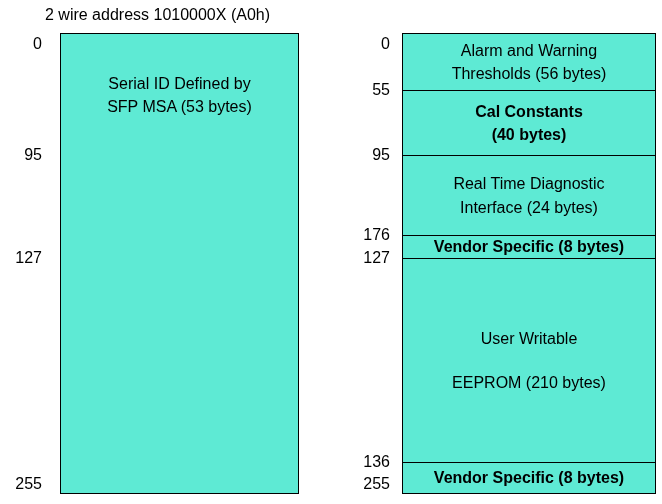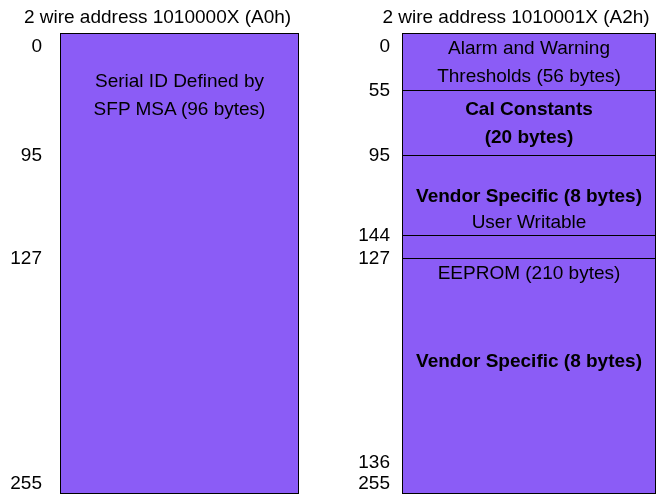--- a/index.html
+++ b/index.html
@@ -7,21 +7,21 @@
     padding: 0;
     background: #ffffff;
   }
   .canvas {
     position: relative;
     width: 662px;
     height: 504px;
     background: #ffffff;
     color: #000000;
     font-family: "Liberation Sans", sans-serif;
-    font-size: 19px;
+    font-size: 16px;
     overflow: hidden;
   }
   .map-title {
     position: absolute;
     top: 6px;
     text-align: center;
     white-space: nowrap;
   }
   .title-left  { left: 10px;  width: 295px; }
   .title-right { left: 372px; width: 288px; }
@@ -52,21 +52,21 @@
   #addrR .p4 { top: 225px; }
   #addrR .p5 { top: 429px; }
   #addrR .p6 { top: 459px; transform: translateY(-92%); }
 
   
   .box {
     position: absolute;
     top: 33px;
     height: 459px;
     border: 1px solid #000000;
-    background: #8b5cf6;
+    background: #5eead4;
     display: flex;
     flex-direction: column;
     box-sizing: content-box;
   }
   .box-left  { left: 60px;  width: 237px; }
   .box-right { left: 402px; width: 252px; }
 
   .seg {
     box-sizing: border-box;
     display: flex;
@@ -93,48 +93,49 @@
   .box-right .seg:nth-child(5) { height: 204px; }
   .box-right .seg:nth-child(6) { flex: 1; }
 </style>
 </head>
 <body>
 
 <div class="canvas">
 
   <div class="map-title title-left">2 wire address 1010000X (A0h)</div>
 
-  <div class="map-title title-right">2 wire address 1010001X (A2h)</div>
 
   <div class="addrs addrs-left" id="addrL">
     <span class="addr p0">0</span>
     <span class="addr p1">95</span>
     <span class="addr p2">127</span>
     <span class="addr p3">255</span>
   </div>
 
   <div class="box box-left">
     <div class="seg">Serial ID Defined by
-SFP MSA (96 bytes)</div>
+SFP MSA (53 bytes)</div>
   </div>
 
   <div class="addrs addrs-right" id="addrR">
     <span class="addr p0">0</span>
     <span class="addr p1">55</span>
     <span class="addr p2">95</span>
-    <span class="addr p3">144</span>
+    <span class="addr p3">176</span>
     <span class="addr p4">127</span>
     <span class="addr p5">136</span>
     <span class="addr p6">255</span>
   </div>
 
   <div class="box box-right">
     <div class="seg">Alarm and Warning
 Thresholds (56 bytes)</div>
     <div class="seg bold">Cal Constants
-(20 bytes)</div>
+(40 bytes)</div>
+    <div class="seg">Real Time Diagnostic
+Interface (24 bytes)</div>
     <div class="seg bold">Vendor Specific (8 bytes)</div>
     <div class="seg wide-lines">User Writable
 EEPROM (210 bytes)</div>
     <div class="seg bold">Vendor Specific (8 bytes)</div>
   </div>
 
 </div>
 
 </body></html>

